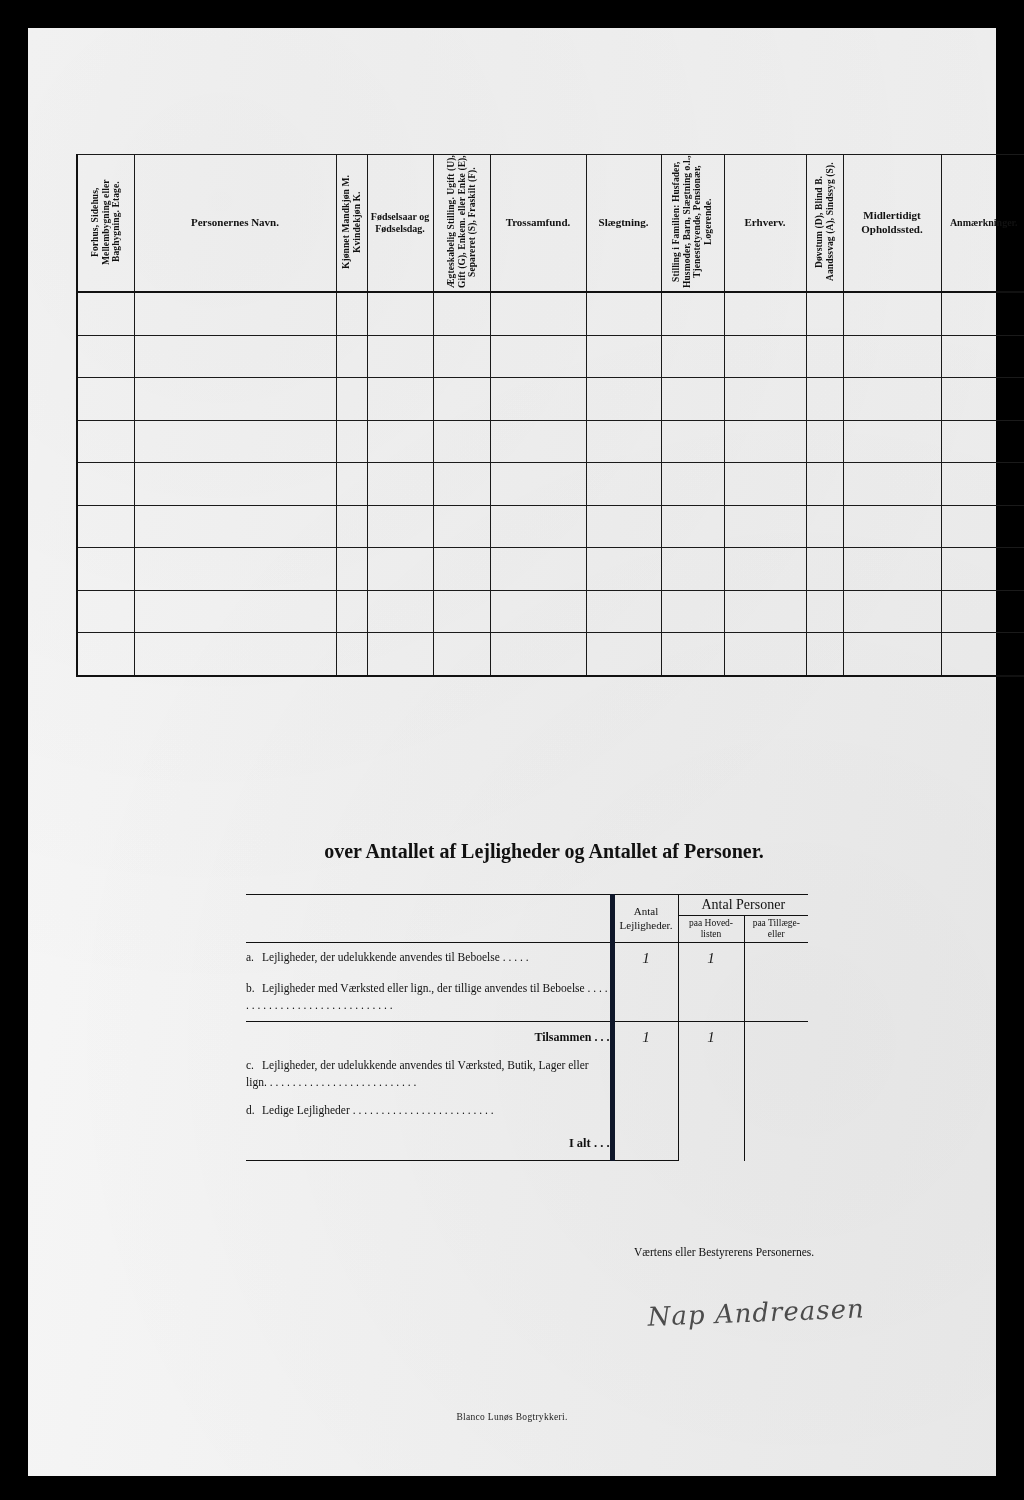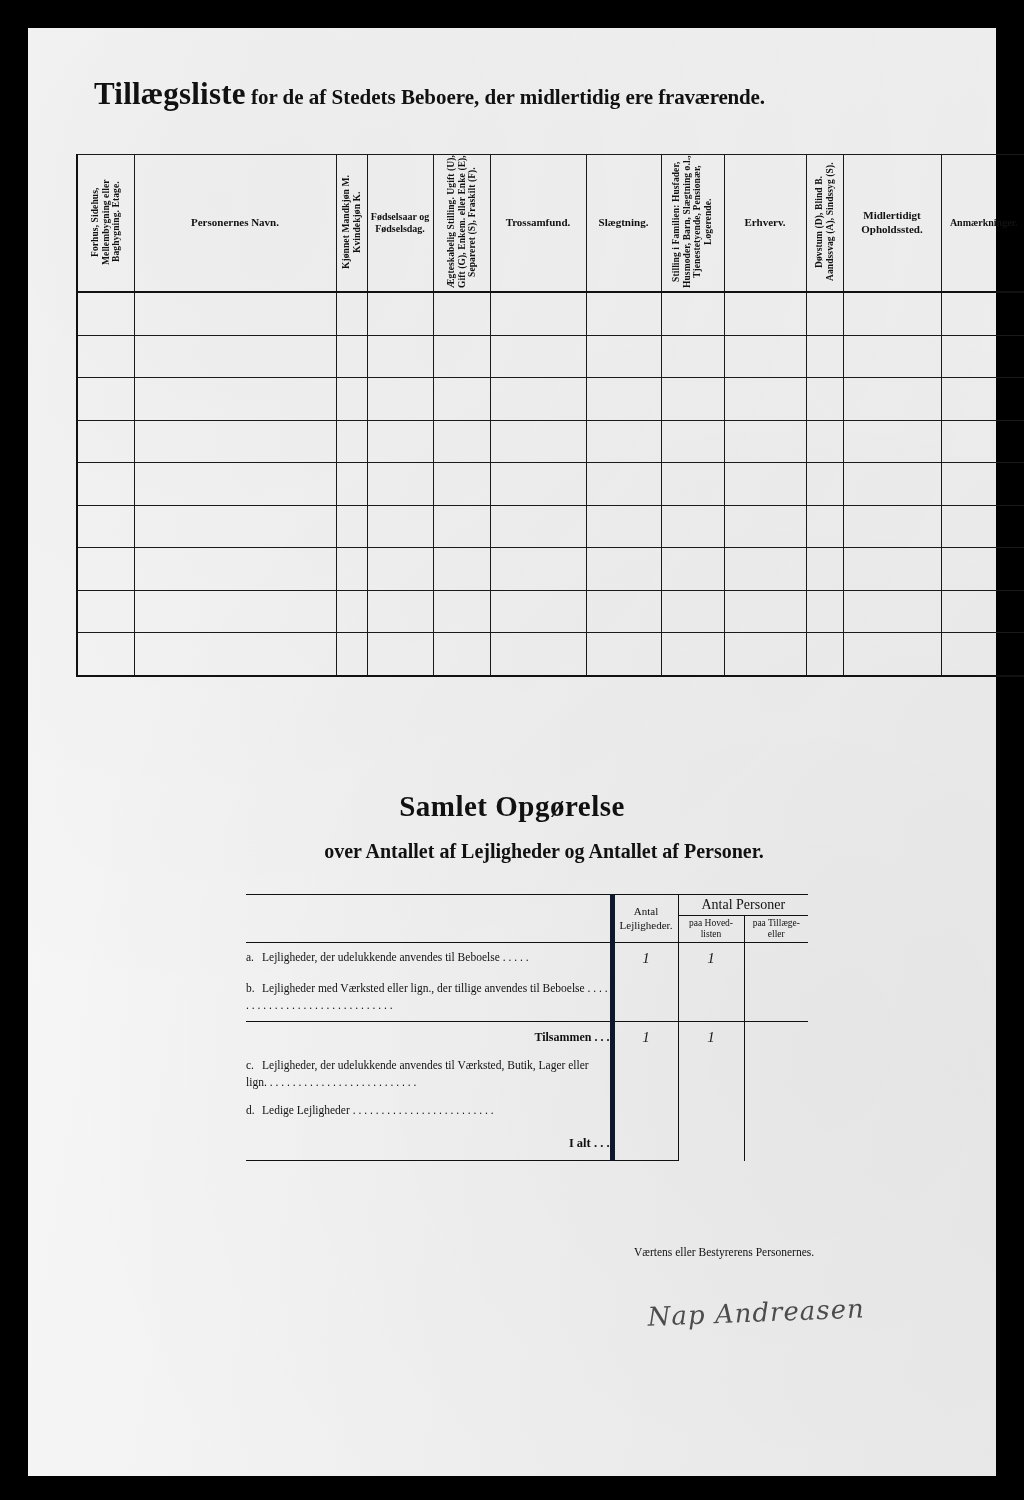--- a/index.html
+++ b/index.html
@@ -208,23 +208,20 @@
     font-size: 9.5px;
     color: #222;
     letter-spacing: 0.3px;
   }
 </style>
 </head>
 <body>
 
 <div class="page">
 
-  <div class="title">
-    <span class="big">Tillægsliste</span><span class="rest"> for de af Stedets Beboere, der midlertidig ere </span><span class="tail">fraværende.</span>
-  </div>
 
   <table class="maintable">
     <colgroup>
       <col style="width:57px">
       <col style="width:202px">
       <col style="width:31px">
       <col style="width:66px">
       <col style="width:57px">
       <col style="width:96px">
       <col style="width:75px">
@@ -397,21 +394,20 @@
           <td></td>
           <td></td>
           <td></td>
           <td></td>
           <td></td>
           <td></td>
         </tr>
     </tbody>
   </table>
 
-  <div class="sum-title">Samlet Opgørelse</div>
   <div class="sum-sub">over Antallet af Lejligheder og Antallet af Personer.</div>
 
   <table class="sumtable">
     <colgroup>
       <col style="width:366px">
       <col style="width:66px">
       <col style="width:66px">
       <col style="width:64px">
     </colgroup>
     <thead>
@@ -470,14 +466,15 @@
         <td class="vline-l vline-r rule-bot cell-num"></td>
         <td class="vline-r cell-num"></td>
         <td class="cell-num"></td>
       </tr>
     </tbody>
   </table>
 
   <div class="sig-label">Værtens eller Bestyrerens Personernes.</div>
   <div class="sig-script">Nap Andreasen</div>
 
+  <div class="footer">Blanco Lunøs Bogtrykkeri.</div>
 
 </div>
 
 </body></html>

